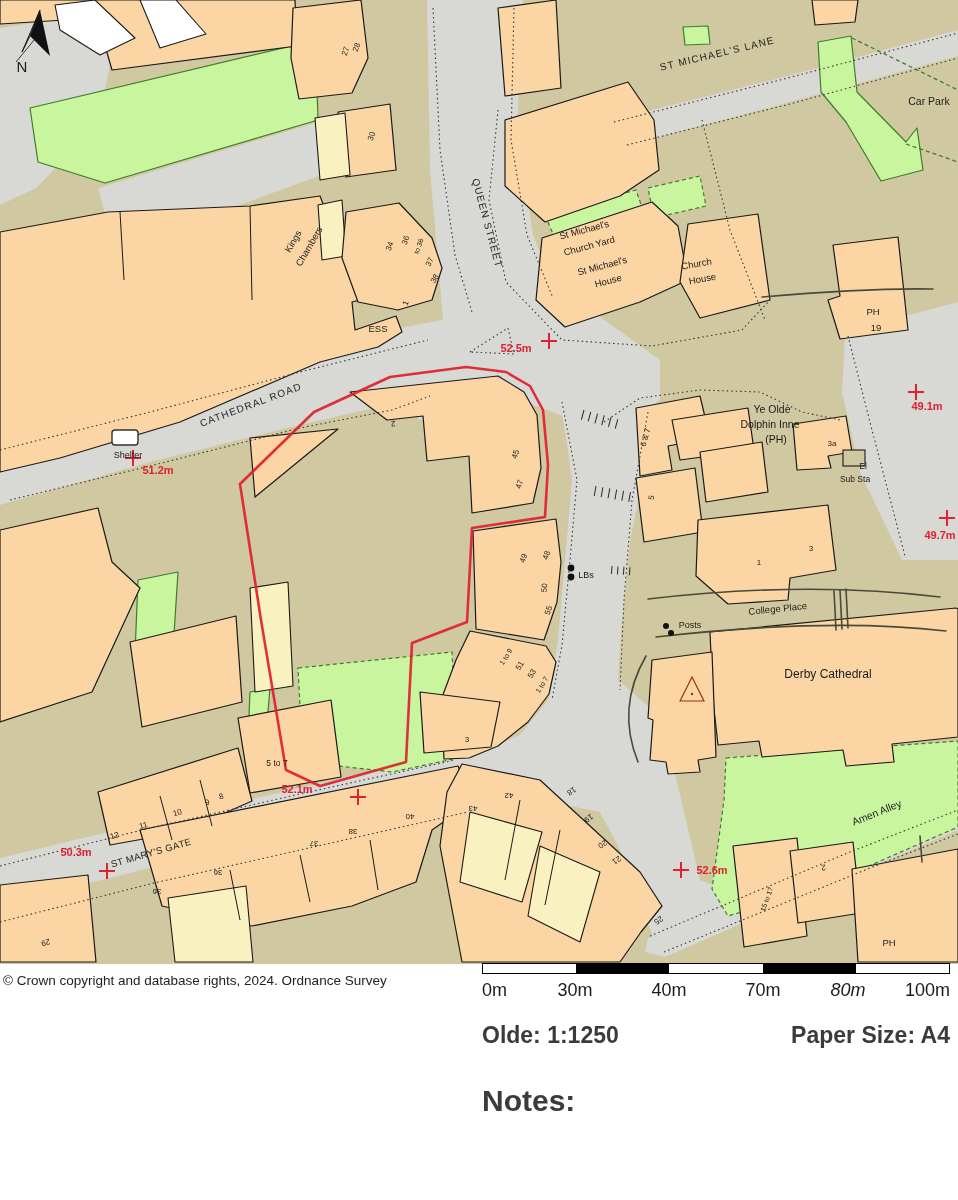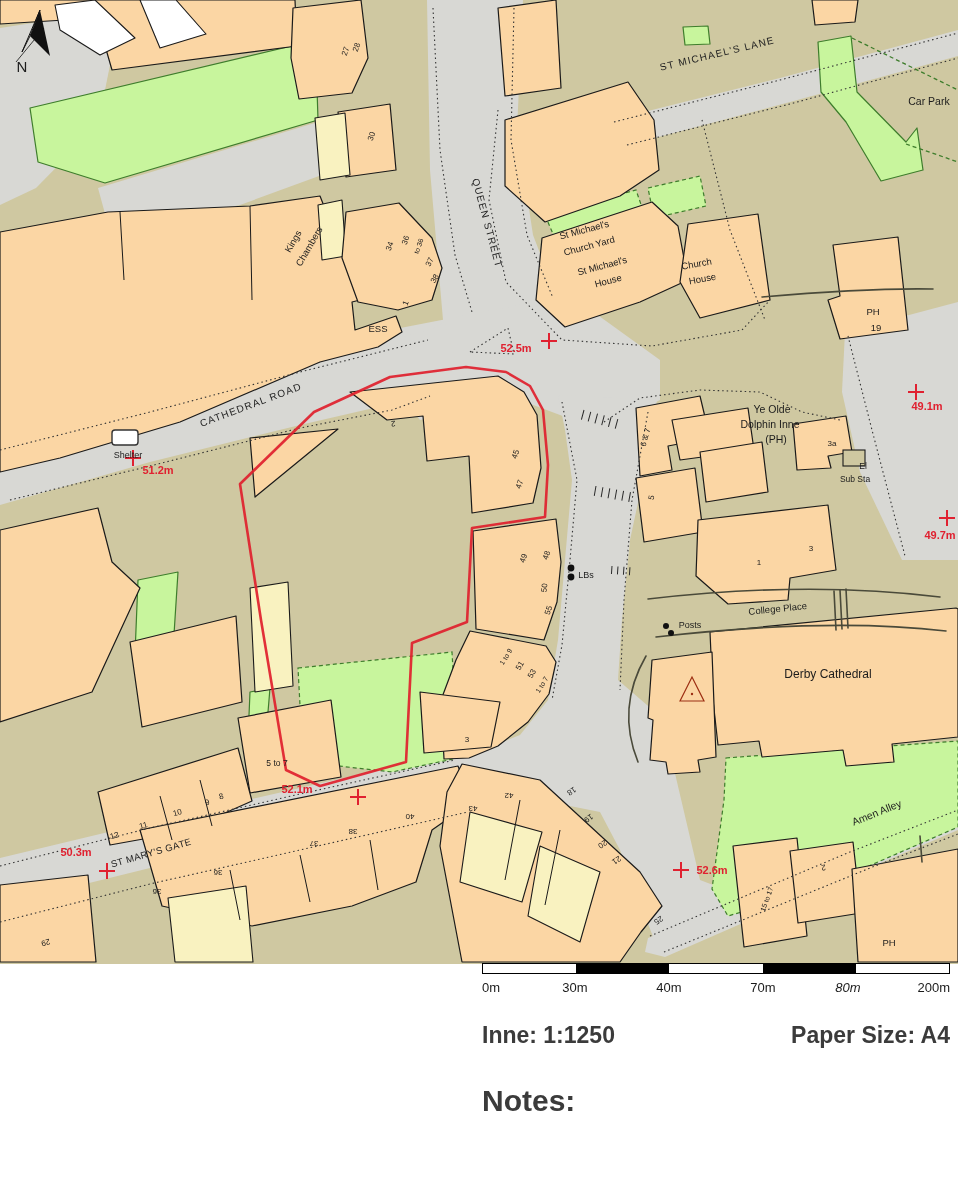--- a/index.html
+++ b/index.html
@@ -24,21 +24,21 @@
   .gdash{fill:none;stroke:#3e7d2c;stroke-width:1.3;stroke-dasharray:4 3;}
   .wall{fill:none;stroke:#4a4a3a;stroke-width:1.6;stroke-linecap:round;}
   .redline{fill:none;stroke:#df1f2d;stroke-width:2.6;stroke-linejoin:round;opacity:.92;}
   .cross{stroke:#e02130;stroke-width:2;}
   .ladder{stroke:#2a2a2a;stroke-width:1;}
   .footer-copy{position:absolute;left:3px;top:971px;font-size:13.5px;line-height:20px;color:#222;}
   .scalebar{position:absolute;left:482px;top:963px;width:468px;}
   .bar{display:flex;height:9px;border:1.6px solid #000;}
   .bar .seg{flex:1;}
   .seg.w{background:#fff;} .seg.b{background:#000;}
-  .ticks{position:relative;height:20px;margin-top:6px;font-size:13px;color:#1b1b1b;}
+  .ticks{position:relative;height:20px;margin-top:6px;font-size:18px;color:#1b1b1b;}
   .ticks span{position:absolute;top:0;}
   .scale-row{position:absolute;left:482px;top:1022px;width:468px;display:flex;
              justify-content:space-between;font-size:23px;font-weight:bold;color:#3b3b3b;}
   .notes-row{position:absolute;left:482px;top:1084px;font-size:30px;font-weight:bold;color:#3b3b3b;}
 </style>
 </head>
 <body>
 
 <div class="page">
 
@@ -262,40 +262,41 @@
     <text class="num" transform="translate(587,816) rotate(145)">19</text>
     <text class="num" transform="translate(601,842) rotate(145)">20</text>
     <text class="num" transform="translate(615,858) rotate(145)">21</text>
     <text class="num" transform="translate(657,918) rotate(145)">25</text>
     <text class="num-sm" transform="translate(769,900) rotate(-70)">15 to 17</text>
     <text class="num" transform="translate(823,865) rotate(170)">2</text>
   </g>
 </svg>
 
   <div class="footer-copy">
+    <div>© Crown copyright and database rights, 2024. Ordnance Survey</div>
   </div>
 
   <div class="scalebar">
     <div class="bar">
       <div class="seg w"></div>
       <div class="seg b"></div>
       <div class="seg w"></div>
       <div class="seg b"></div>
       <div class="seg w"></div>
     </div>
     <div class="ticks">
       <span style="left:0;">0m</span>
       <span style="left:93px;transform:translateX(-50%);">30m</span>
       <span style="left:187px;transform:translateX(-50%);text-align:right;">40m</span>
       <span style="left:281px;transform:translateX(-50%);">70m</span>
       <span style="left:366px;transform:translateX(-50%);font-style:italic;">80m</span>
-      <span style="right:0;">200m</span>
+      <span style="right:0;">100m</span>
     </div>
   </div>
 
   <div class="scale-row">
-    <span>Inne: 1:1250</span>
+    <span>Olde: 1:1250</span>
     <span>Paper Size: A4</span>
   </div>
 
   <div class="notes-row">Notes:</div>
 
 </div>
 
 </body></html>

